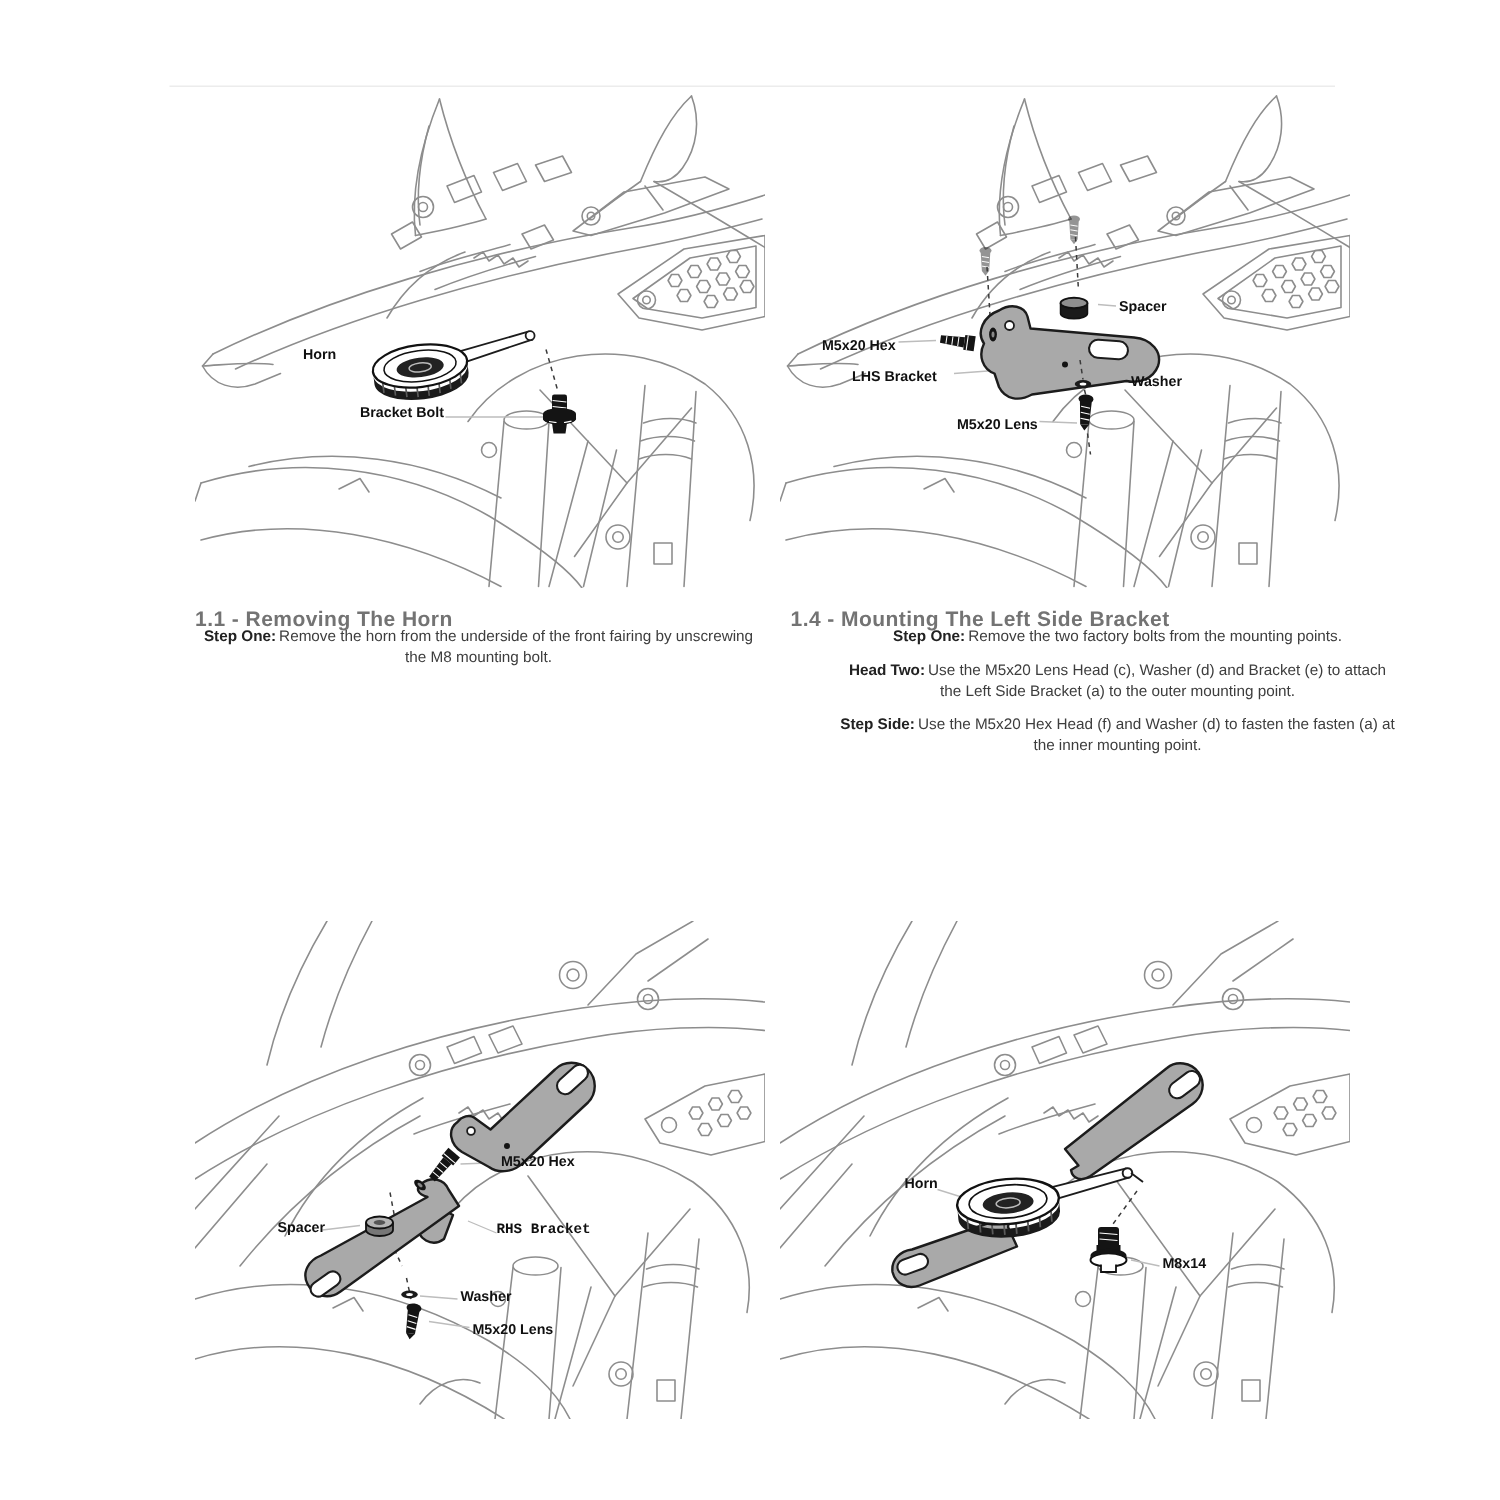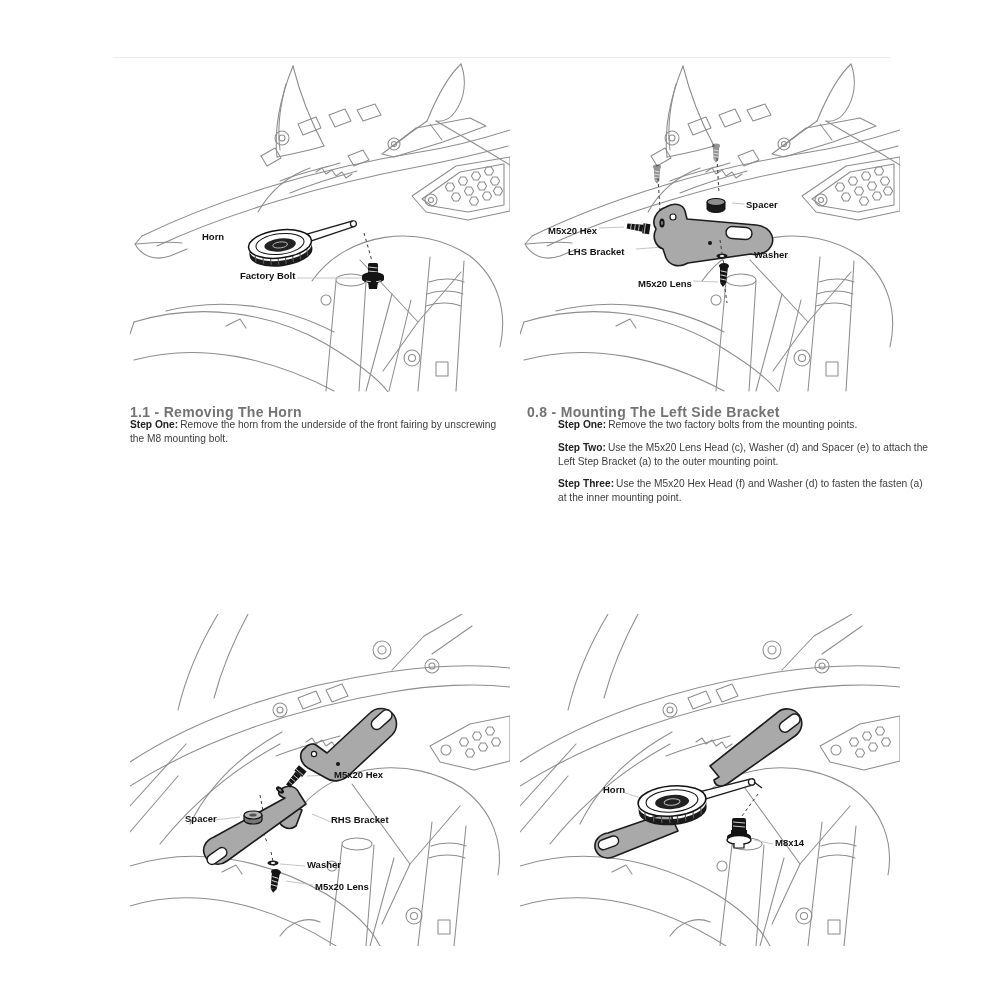--- a/index.html
+++ b/index.html
@@ -11,28 +11,28 @@
   #fig3{left:130px;top:614px;} #fig4{left:520px;top:614px;}
   .art{position:absolute;left:0;top:0;width:100%;height:100%;}
   .lbl{position:absolute;font-weight:bold;font-size:9.5px;color:#101010;white-space:nowrap;letter-spacing:0;}
   
   .l-f1-horn{left:72px;top:171px;} .l-f1-bolt{left:110px;top:210px;}
   
   .l-f2-spacer{left:226px;top:139px;} .l-f2-hex{left:28px;top:165px;}
   .l-f2-lhs{left:48px;top:186px;} .l-f2-washer{left:234px;top:189px;} .l-f2-lens{left:118px;top:218px;}
   
   .l-f3-hex{left:204px;top:155px;} .l-f3-spacer{left:55px;top:199px;}
-  .l-f3-rhs{left:201px;top:200px;} .l-f3-washer{left:177px;top:245px;} .l-f3-lens{left:185px;top:267px;}
+  .l-f3-rhs{left:201px;top:200px;font-family:Liberation Mono, monospace;} .l-f3-washer{left:177px;top:245px;} .l-f3-lens{left:185px;top:267px;}
   
   .l-f4-horn{left:83px;top:170px;} .l-f4-m8{left:255px;top:223px;}
   .sec-title{position:absolute;font-weight:700;font-size:14px;color:#737373;letter-spacing:.3px;white-space:nowrap;}
   #title1{left:130px;top:392px;} #title2{left:527px;top:392px;}
   .sec-body{position:absolute;font-size:10.2px;line-height:13.8px;color:#3d3d3d;}
   #body1{left:130px;top:418px;width:378px;} #body2{left:558px;top:418px;width:374px;}
-  .sec-body p{margin:0 0 9px 0;}
+  .sec-body p{margin:0 0 9px 0;text-align:center;}
   .lead{font-weight:700;color:#222;margin-right:2px;}
 </style>
 </head>
 <body>
 
 <div class="page">
 
   <svg width="0" height="0" style="position:absolute" aria-hidden="true">
     <defs>
       <path id="hx" d="M-4.6,0 L-2.3,-4 L2.3,-4 L4.6,0 L2.3,4 L-2.3,4 Z"></path>
@@ -209,21 +209,21 @@
     <svg class="art" viewBox="0 0 380 332">
       <use href="#base-top"></use>
       <g>
         <path d="M167,218 L236,218" stroke="#bdbdbd" stroke-width="0.9" fill="none"></path>
         <use href="#horn-asm" transform="translate(150,184) rotate(-7) scale(0.93)"></use>
         <path d="M234,173 L242,201" stroke="#3a3a3a" stroke-width="1" stroke-dasharray="3,3" fill="none"></path>
         <use href="#flange-bolt" transform="translate(243,216)"></use>
       </g>
     </svg>
     <span class="lbl l-f1-horn">Horn</span>
-    <span class="lbl l-f1-bolt">Factory Bolt</span>
+    <span class="lbl l-f1-bolt">Bracket Bolt</span>
   </figure>
 
   <figure class="fig" id="fig2">
     <svg class="art" viewBox="0 0 380 332">
       <use href="#base-top"></use>
       <g>
         <path d="M79,168 L104,167 M116,189 L143,187 M233,193 L210,196 M224,144 L212,143 M173,221 L198,222" stroke="#bdbdbd" stroke-width="0.9" fill="none"></path>
         <g opacity="0.45">
           <use href="#lens-bolt" transform="translate(137,107) scale(0.8)"></use>
           <use href="#lens-bolt" transform="translate(196,86) scale(0.8)"></use>
@@ -247,25 +247,25 @@
     <span class="lbl l-f2-lhs">LHS Bracket</span>
     <span class="lbl l-f2-washer">Washer</span>
     <span class="lbl l-f2-lens">M5x20 Lens</span>
   </figure>
 
   <h2 class="sec-title" id="title1">1.1 - Removing The Horn</h2>
   <div class="sec-body" id="body1">
     <p><span class="lead">Step One:</span><span>Remove the horn from the underside of the front fairing by unscrewing the M8 mounting bolt.</span></p>
   </div>
 
-  <h2 class="sec-title" id="title2">0.8 - Mounting The Left Side Bracket</h2>
+  <h2 class="sec-title" id="title2">1.4 - Mounting The Left Side Bracket</h2>
   <div class="sec-body" id="body2">
     <p><span class="lead">Step One:</span><span>Remove the two factory bolts from the mounting points.</span></p>
-    <p><span class="lead">Step Two:</span><span>Use the M5x20 Lens Head (c), Washer (d) and Spacer (e) to attach the Left Step Bracket (a) to the outer mounting point.</span></p>
-    <p><span class="lead">Step Three:</span><span>Use the M5x20 Hex Head (f) and Washer (d) to fasten the fasten (a) at the inner mounting point.</span></p>
+    <p><span class="lead">Head Two:</span><span>Use the M5x20 Lens Head (c), Washer (d) and Bracket (e) to attach the Left Side Bracket (a) to the outer mounting point.</span></p>
+    <p><span class="lead">Step Side:</span><span>Use the M5x20 Hex Head (f) and Washer (d) to fasten the fasten (a) at the inner mounting point.</span></p>
   </div>
 
   <figure class="fig" id="fig3">
     <svg class="art" viewBox="0 0 380 332">
       <use href="#base-bottom"></use>
       <g>
         <path d="M204,161 L177,162 M85,206 L110,203 M201,208 L182,200 M175,252 L150,250 M183,271 L156,267" stroke="#bdbdbd" stroke-width="0.9" fill="none"></path>
         <path d="M130,181 L133,197 M128,208 L138,230 M141,238 L144,252" stroke="#3a3a3a" stroke-width="1" stroke-dasharray="3,3" fill="none"></path>
         <path d="M152,186 L172,196 L166,212 C158,218 148,212 148,202 Z" fill="#a9a9a9" stroke="#1c1c1c" stroke-width="1.6" stroke-linejoin="round"></path>
         <path d="M151,175 C158,170 166,172 169,179 L176,190 L97,247 C89,253 79,250 75,242 C71,234 76,226 84,223 L155,184 C148,182 147,178 151,175 Z" fill="#a9a9a9" stroke="#1c1c1c" stroke-width="1.6" stroke-linejoin="round"></path>

